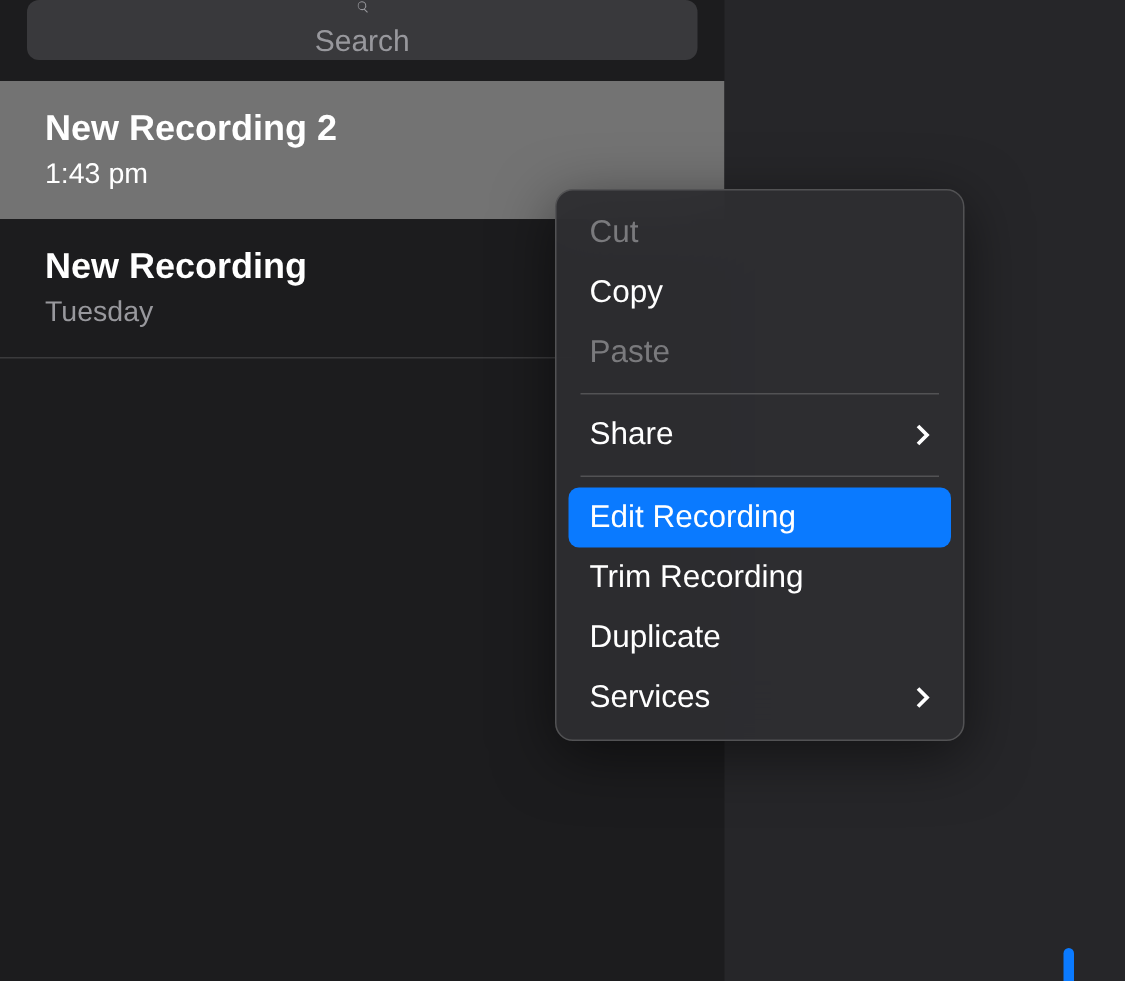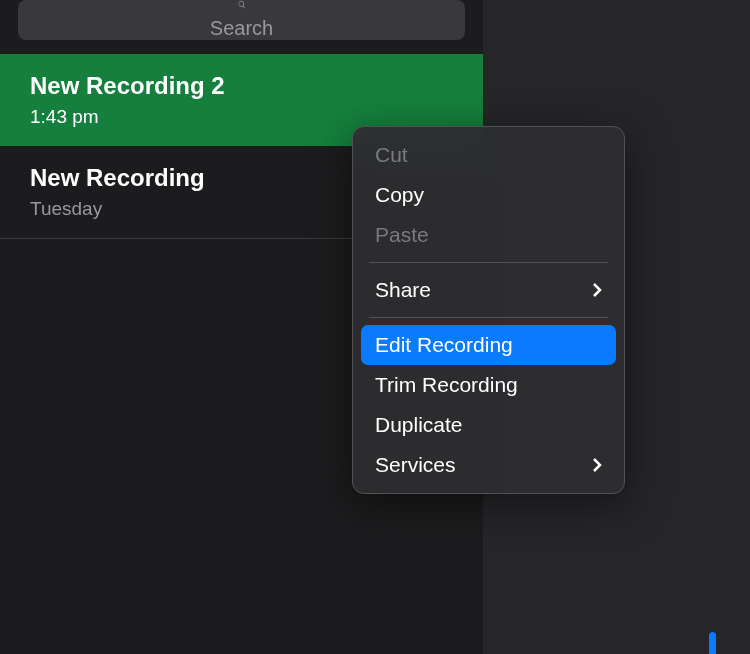--- a/index.html
+++ b/index.html
@@ -38,42 +38,42 @@
       gap: 8px;
       flex-direction: column;
     }
     .search-icon-svg { width: 20px; height: 20px; fill: #98989d; }
     .search-placeholder { color: #98989d; font-size: 20px; }
     .recording-item {
       padding: 18px 22px 18px 30px;
       border-bottom: 1px solid #3a3a3c;
     }
     .recording-item.selected {
-      background: #15803d;
+      background: #737373;
       border-bottom: none;
     }
     .recording-title {
       font-size: 24px;
       font-weight: 600;
       color: #ffffff;
       margin-bottom: 6px;
     }
     .recording-meta {
       font-size: 19px;
       color: #ffffff;
     }
     .recording-item:not(.selected) .recording-meta {
       color: #98989d;
     }
     .recording-item:not(.selected) .recording-title {
       color: #ffffff;
     }
     .context-menu {
       position: absolute;
-      left: 352px;
+      left: 370px;
       top: 126px;
       width: 273px;
       background: rgba(45,45,48,0.95);
       border: 1px solid #525254;
       border-radius: 12px;
       padding: 8px 0;
       box-shadow: 0 10px 40px rgba(0,0,0,0.5);
       backdrop-filter: blur(20px);
     }
     .menu-item {

